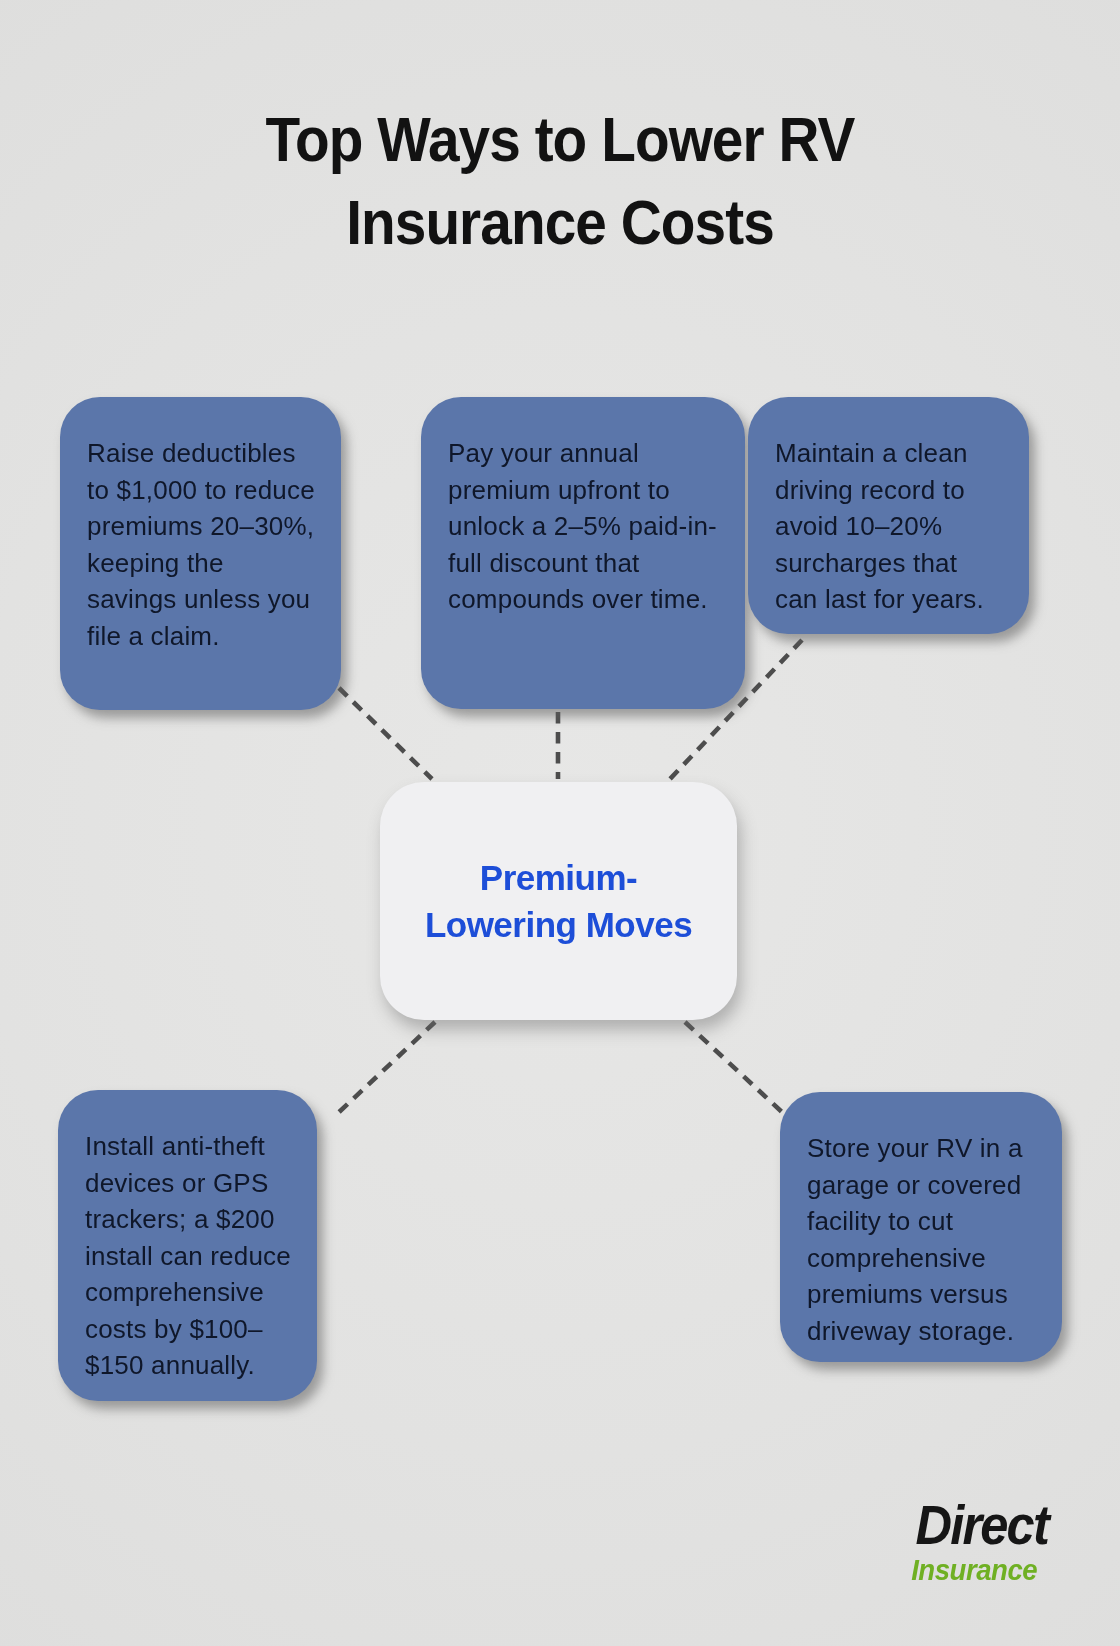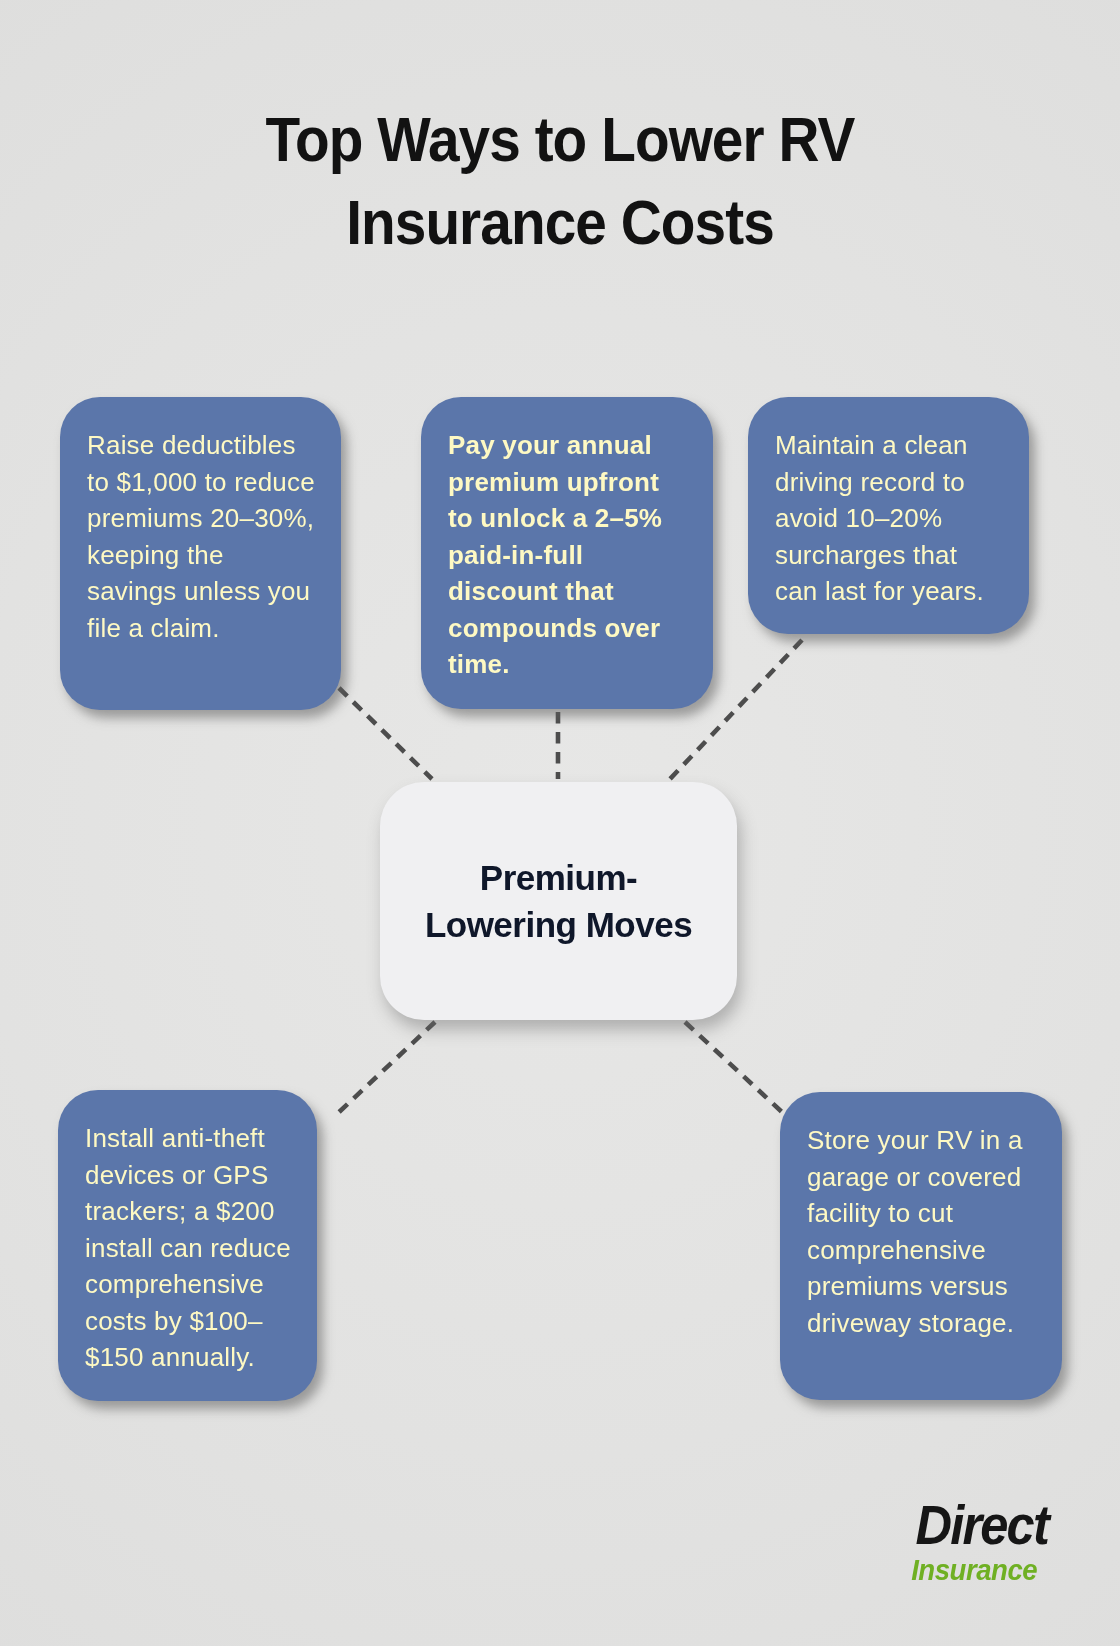--- a/index.html
+++ b/index.html
@@ -23,46 +23,46 @@
     white-space:pre-line;
     transform:scaleX(0.9);
     transform-origin:50% 0;
     font-family:"Liberation Sans", sans-serif;
   }
   .bubble{
     position:absolute;
     background:#5b76aa;
     border-radius:40px;
     box-shadow:6px 8px 11px rgba(95,95,95,0.55);
-    color:#fef9c3;
+    color:#0f172a;
     font-size:26px;
     line-height:36.5px;
-    padding:30px 26px 0 27px;
+    padding:38px 26px 0 27px;
     box-sizing:border-box;
     letter-spacing:0.2px;
   }
   .b1{left:60px;  top:397px;  width:281px; height:313px;}
-  .b2{left:421px; top:397px;  width:292px; height:312px;font-weight:bold;}
+  .b2{left:421px; top:397px;  width:324px; height:312px;}
   .b3{left:748px; top:397px;  width:281px; height:237px;}
   .b4{left:58px;  top:1090px; width:259px; height:311px;}
-  .b5{left:780px; top:1092px; width:282px; height:308px;}
+  .b5{left:780px; top:1092px; width:282px; height:270px;}
   .center-node{
     position:absolute;
     left:380px; top:782px; width:357px; height:238px;
     background:#f0f0f2;
     border-radius:44px;
     box-shadow:4px 10px 16px rgba(110,110,110,0.45);
     display:flex;align-items:center;justify-content:center;
     text-align:center;
   }
   .center-label{
     font-size:35px;
     font-weight:700;
     line-height:47px;
-    color:#0f172a;
+    color:#1d4ed8;
     white-space:pre-line;
     letter-spacing:-0.5px;
   }
   #connectors{position:absolute;left:0;top:0;pointer-events:none;}
   #connectors line{stroke:#4d4d4d;stroke-width:4.6;stroke-dasharray:11.5 8.5;}
   .logo{
     position:absolute;
     right:72px; top:1498px;
     text-align:left;
     line-height:1;

